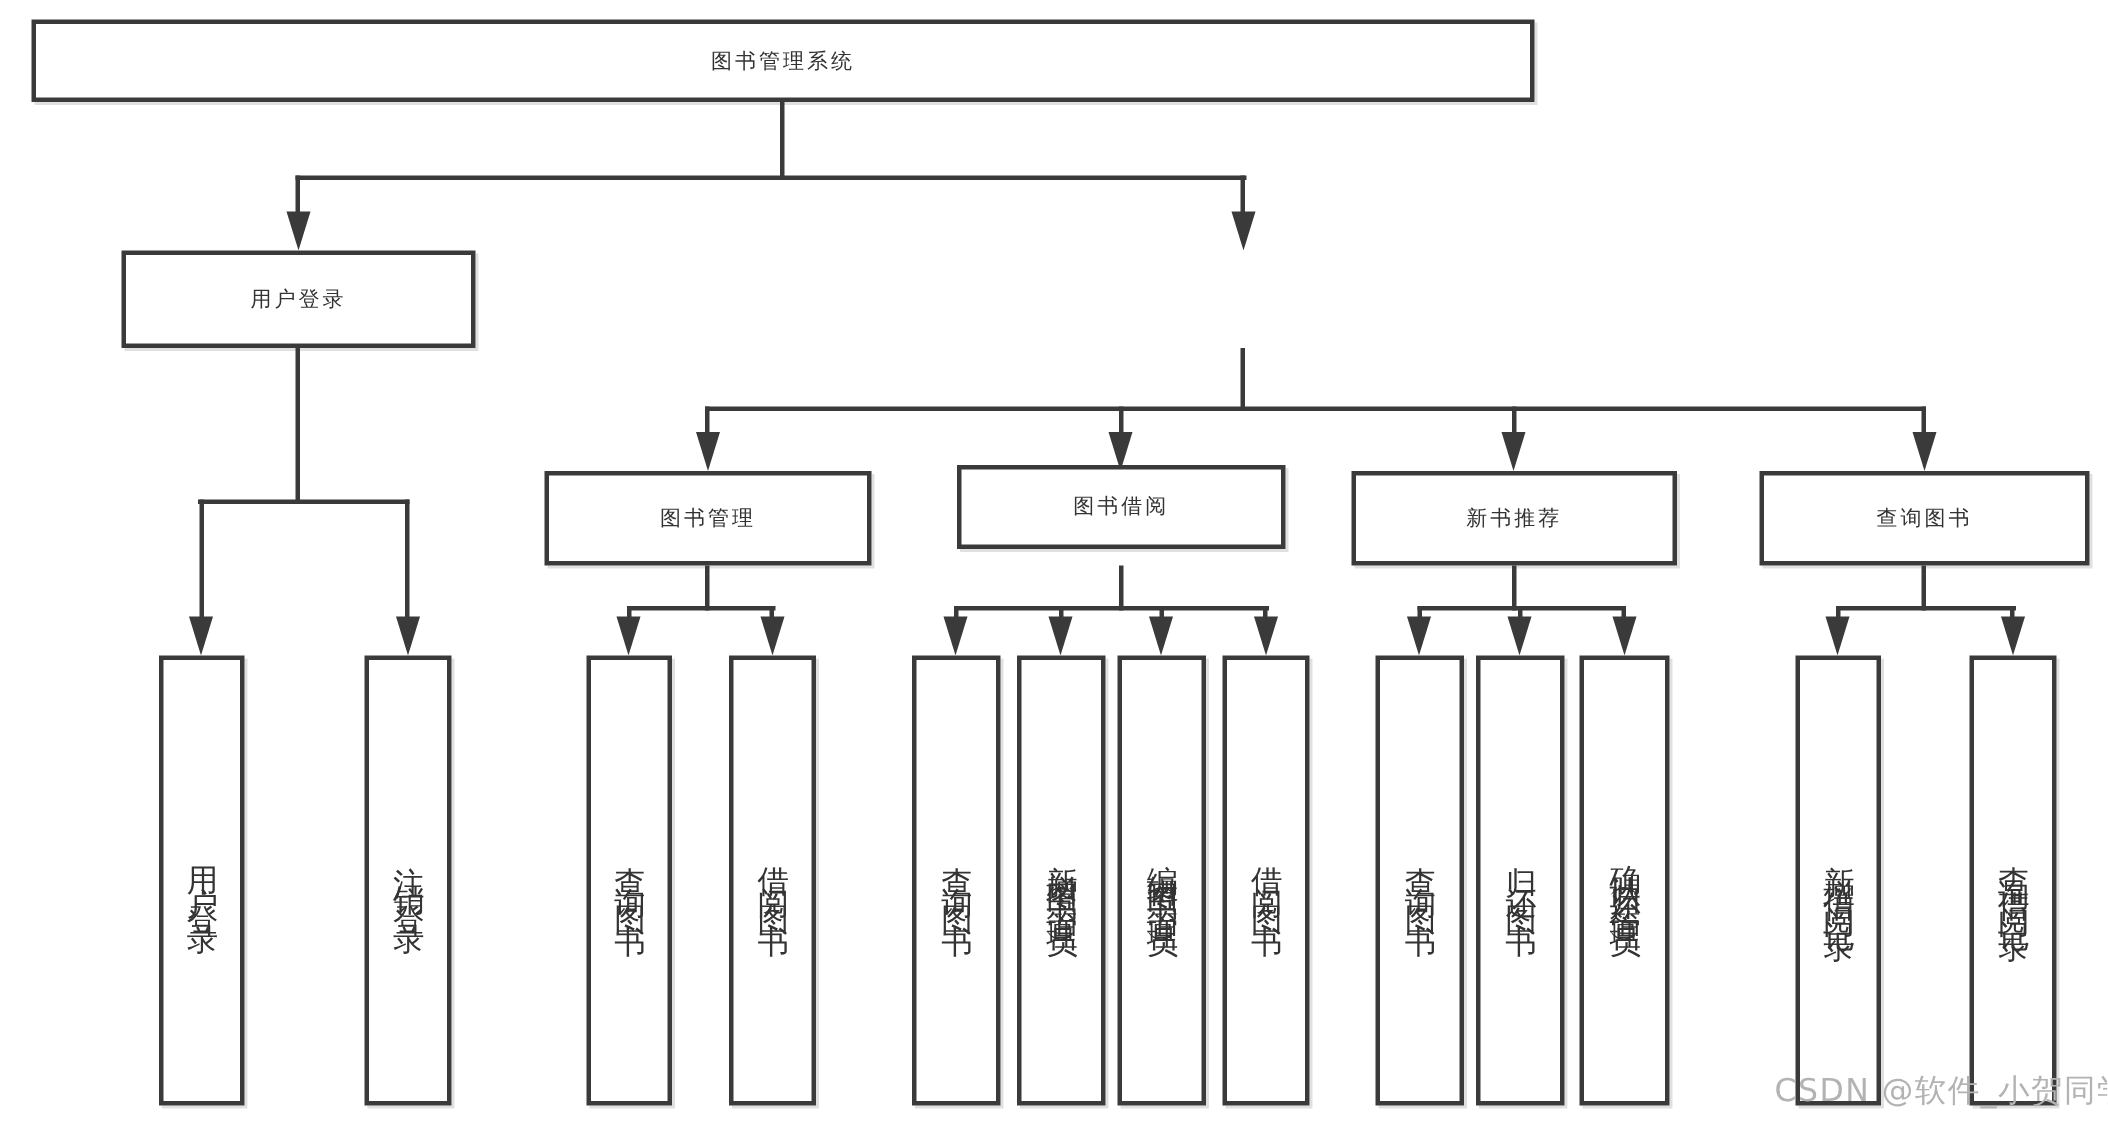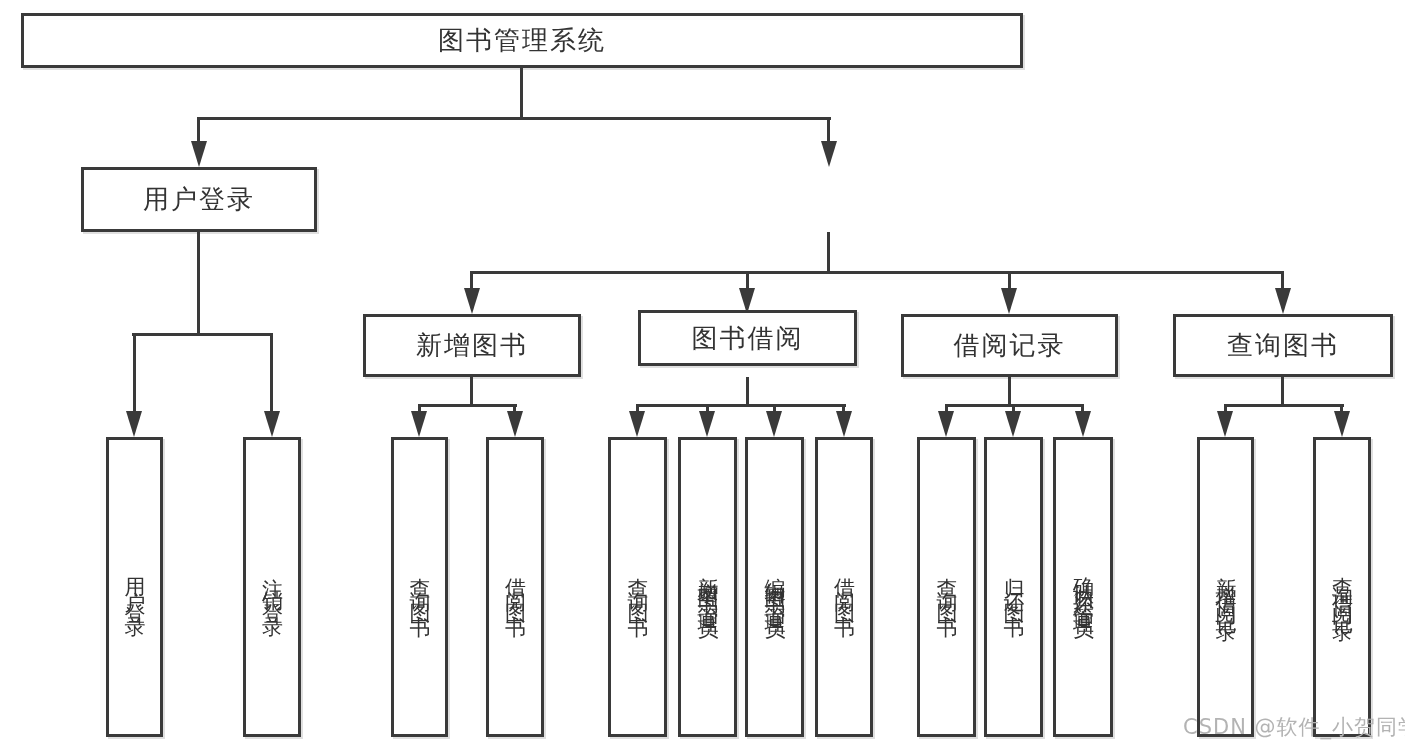--- a/index.html
+++ b/index.html
@@ -8,21 +8,21 @@
     font-family:"DejaVu Sans","Liberation Sans",sans-serif;
     overflow:hidden;
   }
   .box {
     position:absolute; box-sizing:border-box;
     border:3px solid #3a3a3a; background:#ffffff;
     display:flex; align-items:center; justify-content:center;
     color:#333333;
     box-shadow:2px 2px 0 rgba(0,0,0,0.12);
   }
-  .hbox { font-size:26px; letter-spacing:2px; }
+  .hbox { font-size:14px; letter-spacing:2px; }
   .leaf .label {
     writing-mode:vertical-lr; text-orientation:mixed;
     font-size:21px; letter-spacing:13px; line-height:1;
     color:#333333; white-space:nowrap;
   }
   .leaf .label.mid  { letter-spacing:9px; }
   .leaf .label.long { letter-spacing:6px; }
   .vline, .hline { position:absolute; background:#3a3a3a; }
   .vline { width:3px; }
   .hline { height:3px; }
@@ -69,27 +69,27 @@
   <div class="vline" style="left:470px; top:271px; height:20px;"></div>
   <div class="ah" style="left:464px; top:288px;"></div>
   <div class="vline" style="left:746px; top:271px; height:20px;"></div>
   <div class="ah" style="left:739px; top:288px;"></div>
   <div class="vline" style="left:1008px; top:271px; height:20px;"></div>
   <div class="ah" style="left:1001px; top:288px;"></div>
   <div class="vline" style="left:1281px; top:271px; height:20px;"></div>
   <div class="ah" style="left:1275px; top:288px;"></div>
 
   <div class="box hbox" style="left:363px; top:314px; width:218px; height:63px;">
-    <span>新增图书</span>
+    <span>图书管理</span>
   </div>
   <div class="box hbox" style="left:638px; top:310px; width:219px; height:56px;">
     <span>图书借阅</span>
   </div>
   <div class="box hbox" style="left:901px; top:314px; width:217px; height:63px;">
-    <span>借阅记录</span>
+    <span>新书推荐</span>
   </div>
   <div class="box hbox" style="left:1173px; top:314px; width:220px; height:63px;">
     <span>查询图书</span>
   </div>
 
   <div class="vline" style="left:470px; top:377px; height:30px;"></div>
   <div class="hline" style="left:418px; top:404px; width:99px;"></div>
   <div class="vline" style="left:418px; top:404px; height:12px;"></div>
   <div class="ah" style="left:411px; top:411px;"></div>
   <div class="vline" style="left:513px; top:404px; height:12px;"></div>

